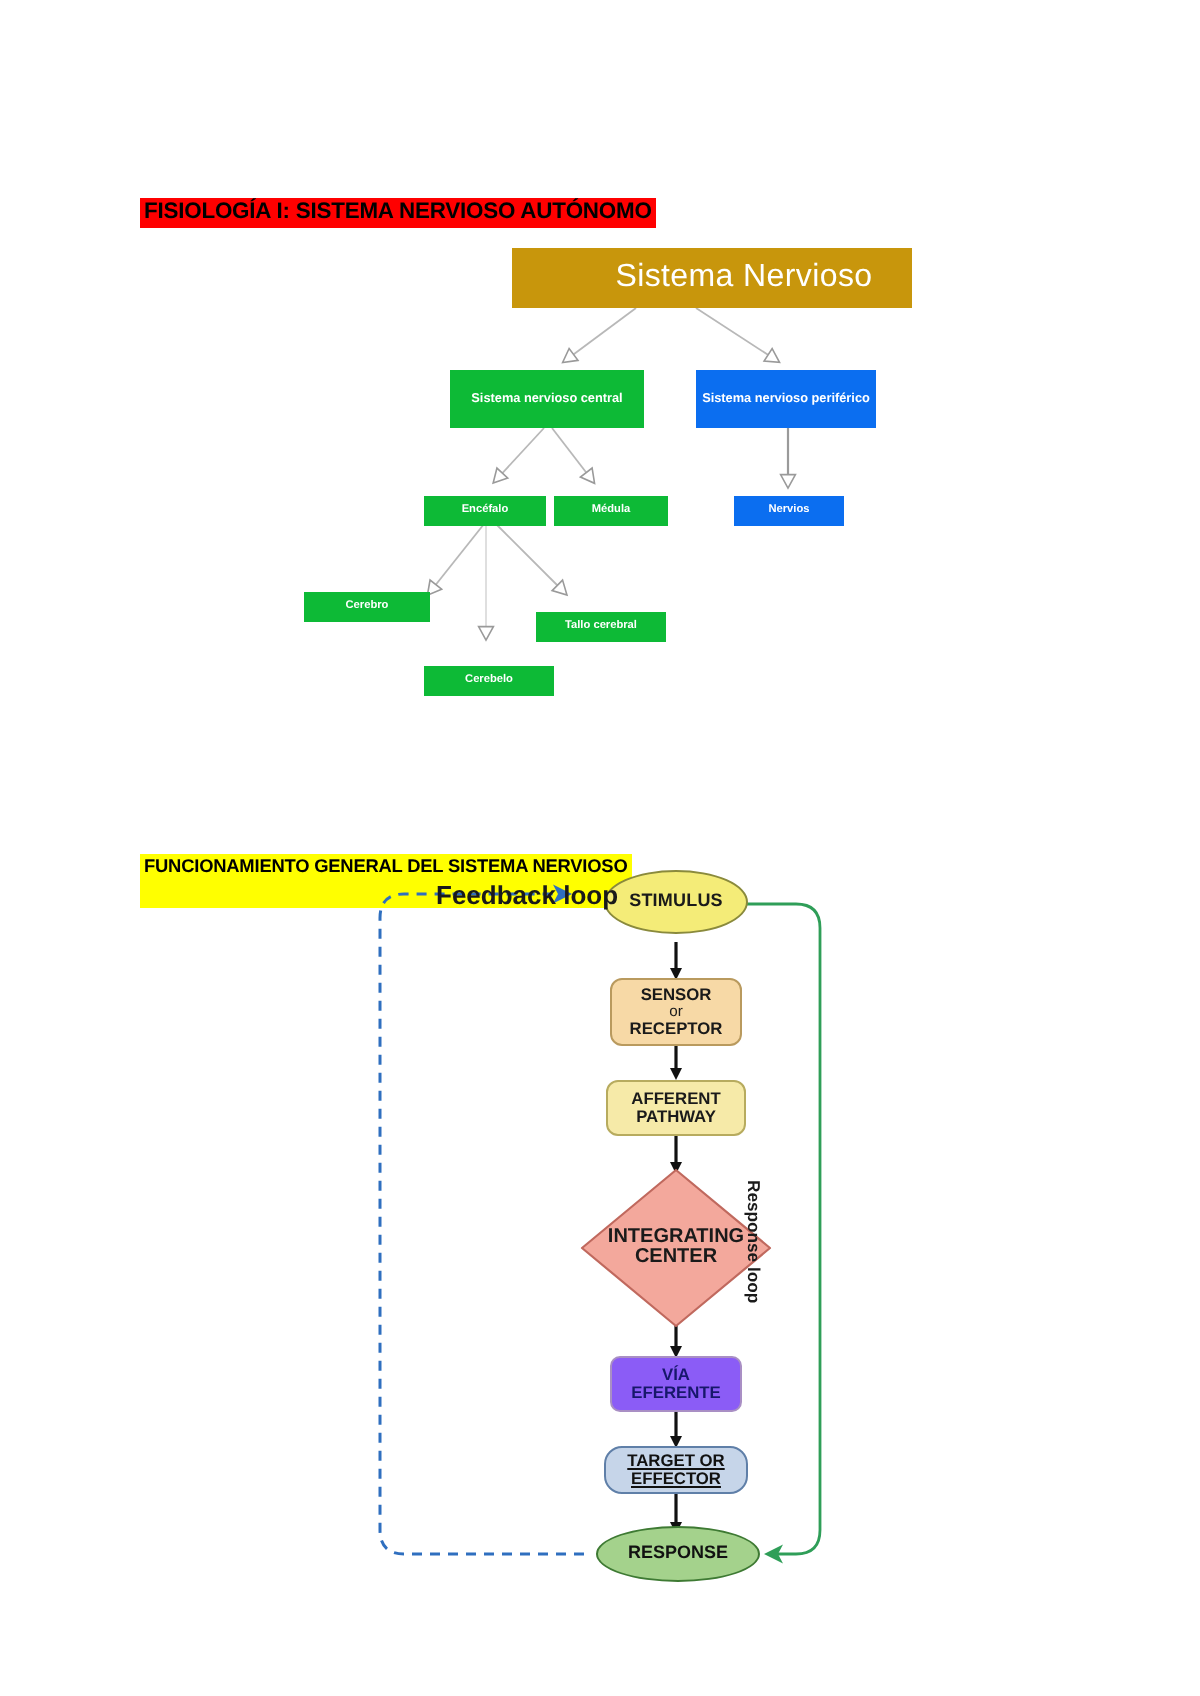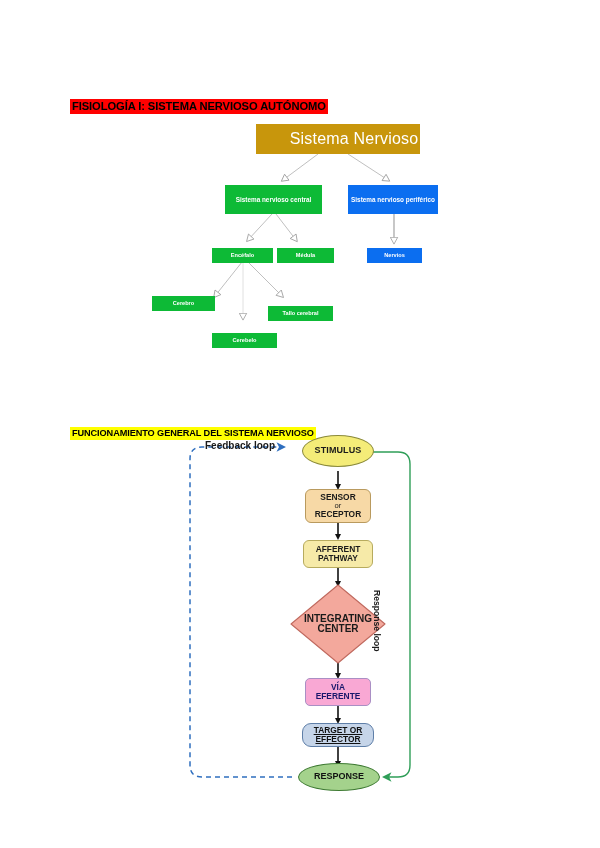--- a/index.html
+++ b/index.html
@@ -35,21 +35,21 @@
     top: 71px;
     font-size: 11.2px;
     background: #ff0000;
     padding: 1px 2px 2px 2px;
   }
   #heading-funcionamiento {
     left: 70px;
     top: 399px;
     font-size: 9.2px;
     background: #ffff00;
-    padding: 1px 2px 2px 2px;
+    padding: 1px 2px 16px 2px;
   }
 
   
   #tree {
     position: absolute;
     left: 0;
     top: 110px;
     width: 600px;
     height: 245px;
   }
@@ -122,21 +122,21 @@
     font-size: 8.4px;
   }
   .n-afferent { background: #f6eaa8; border-color: #b7ab5e; }
   .n-sensor .mid { font-weight: normal; font-size: 7.6px; }
 
   .n-integrating {
     color: #1a1a1a;
     font-size: 10px;
   }
   .n-via {
-    background: #f9a8d4;
+    background: #8b5cf6;
     border: 1px solid #a98fc4;
     border-radius: 5px;
     color: #17176b;
     font-size: 8.4px;
   }
   .n-target {
     background: #c6d5e9;
     border: 1px solid #5f7fa8;
     border-radius: 9px;
     color: #111111;
@@ -151,21 +151,21 @@
     font-size: 9px;
   }
 
   .flow-label {
     position: absolute;
     font-weight: bold;
     color: #1a1a1a;
     white-space: nowrap;
     z-index: 4;
   }
-  #label-feedback { font-size: 10px; left: 205px; top: 440px; }
+  #label-feedback { font-size: 13px; left: 218px; top: 440px; }
   #label-response {
     font-size: 8.6px;
     left: 382px;
     top: 590px;
     transform: rotate(90deg);
     transform-origin: left top;
   }
 </style>
 </head>
 <body>
@@ -196,21 +196,21 @@
 
       <path d="M394,104 L394,132" stroke="#9a9a9a" stroke-width="1.1" fill="none" marker-end="url(#ohead-down)"></path>
 
       <path d="M242,152 L215,186" stroke="#b8b8b8" stroke-width="0.9" fill="none" marker-end="url(#ohead)"></path>
 
       <path d="M248,152 L282,186" stroke="#b8b8b8" stroke-width="0.9" fill="none" marker-end="url(#ohead)"></path>
 
       <path d="M243,152 L243,208" stroke="#dcdcdc" stroke-width="0.9" fill="none" marker-end="url(#ohead-down)"></path>
     </svg>
 
-    <div class="tnode root" style="left:256px; top:14px; width:164px; height:30px;padding-left:32px;">
+    <div class="tnode root" style="left:256px; top:14px; width:200px; height:30px;padding-left:32px;">
       <span>Sistema Nervioso</span>
     </div>
 
     <div class="tnode green small" style="left:225px; top:75px; width:97px; height:29px;">
       <span>Sistema nervioso central</span>
     </div>
 
     <div class="tnode blue small" style="left:348px; top:75px; width:90px; height:29px;">
       <span>Sistema nervioso periférico</span>
     </div>

